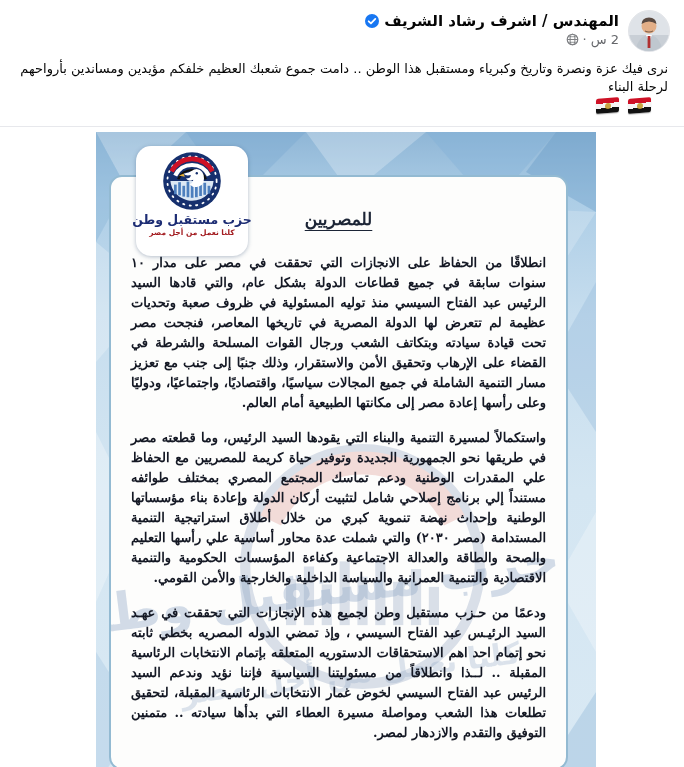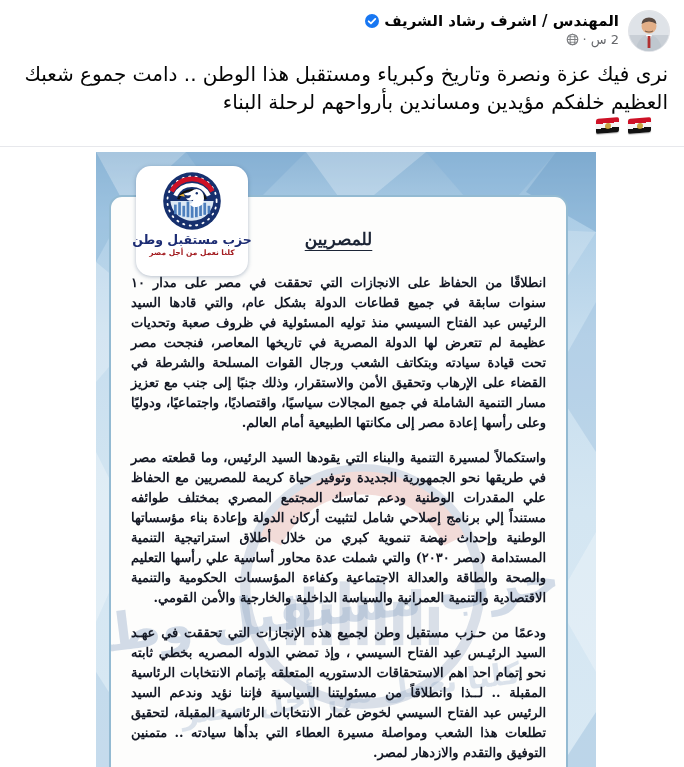--- a/index.html
+++ b/index.html
@@ -12,21 +12,21 @@
   .avatar { width:42px; height:42px; border-radius:50%; overflow:hidden; flex:0 0 auto;
             background:#e9ebee; border:1px solid #e2e4e8; cursor:pointer; }
   .header-text { display:flex; flex-direction:column; padding-top:2px; }
   .author-line { display:flex; align-items:center; gap:5px; }
   .author { font-size:15px; font-weight:bold; color:#050505; cursor:pointer; }
   .badge { width:14px; height:14px; display:inline-block; }
   .meta-line { display:flex; align-items:center; gap:4px; color:#65676b; font-size:13px; margin-top:2px; }
   .globe { width:13px; height:13px; opacity:.85; }
 
   
-  .post-text { padding:4px 16px 0 16px; font-size:20px; line-height:1.42; color:#050505; text-align:right; }
+  .post-text { padding:4px 16px 0 16px; font-size:13px; line-height:1.42; color:#050505; text-align:right; }
   .flags-row { padding:1px 33px 7px 16px; text-align:right; height:26px; }
   .flag { display:inline-block; width:23px; height:15px; margin-left:4px; border-radius:2px;
           background:linear-gradient(180deg,#ce1126 0 34%,#f5f5f5 34% 66%,#111 66% 100%);
           position:relative; transform:skewY(-5deg); box-shadow:0 1px 1px rgba(0,0,0,.25); }
   .flag::after { content:""; position:absolute; left:50%; top:50%; width:6px; height:6px;
           margin:-3px 0 0 -3px; background:#c29b2f; border-radius:50%; opacity:.9; }
 
   
   .image-wrap { margin:3px 0 0 0; border-top:1px solid #e7e8ec; padding-top:5px; cursor:pointer; }
   .doc { position:relative; width:500px; height:652px; margin-right:88px; overflow:hidden;

